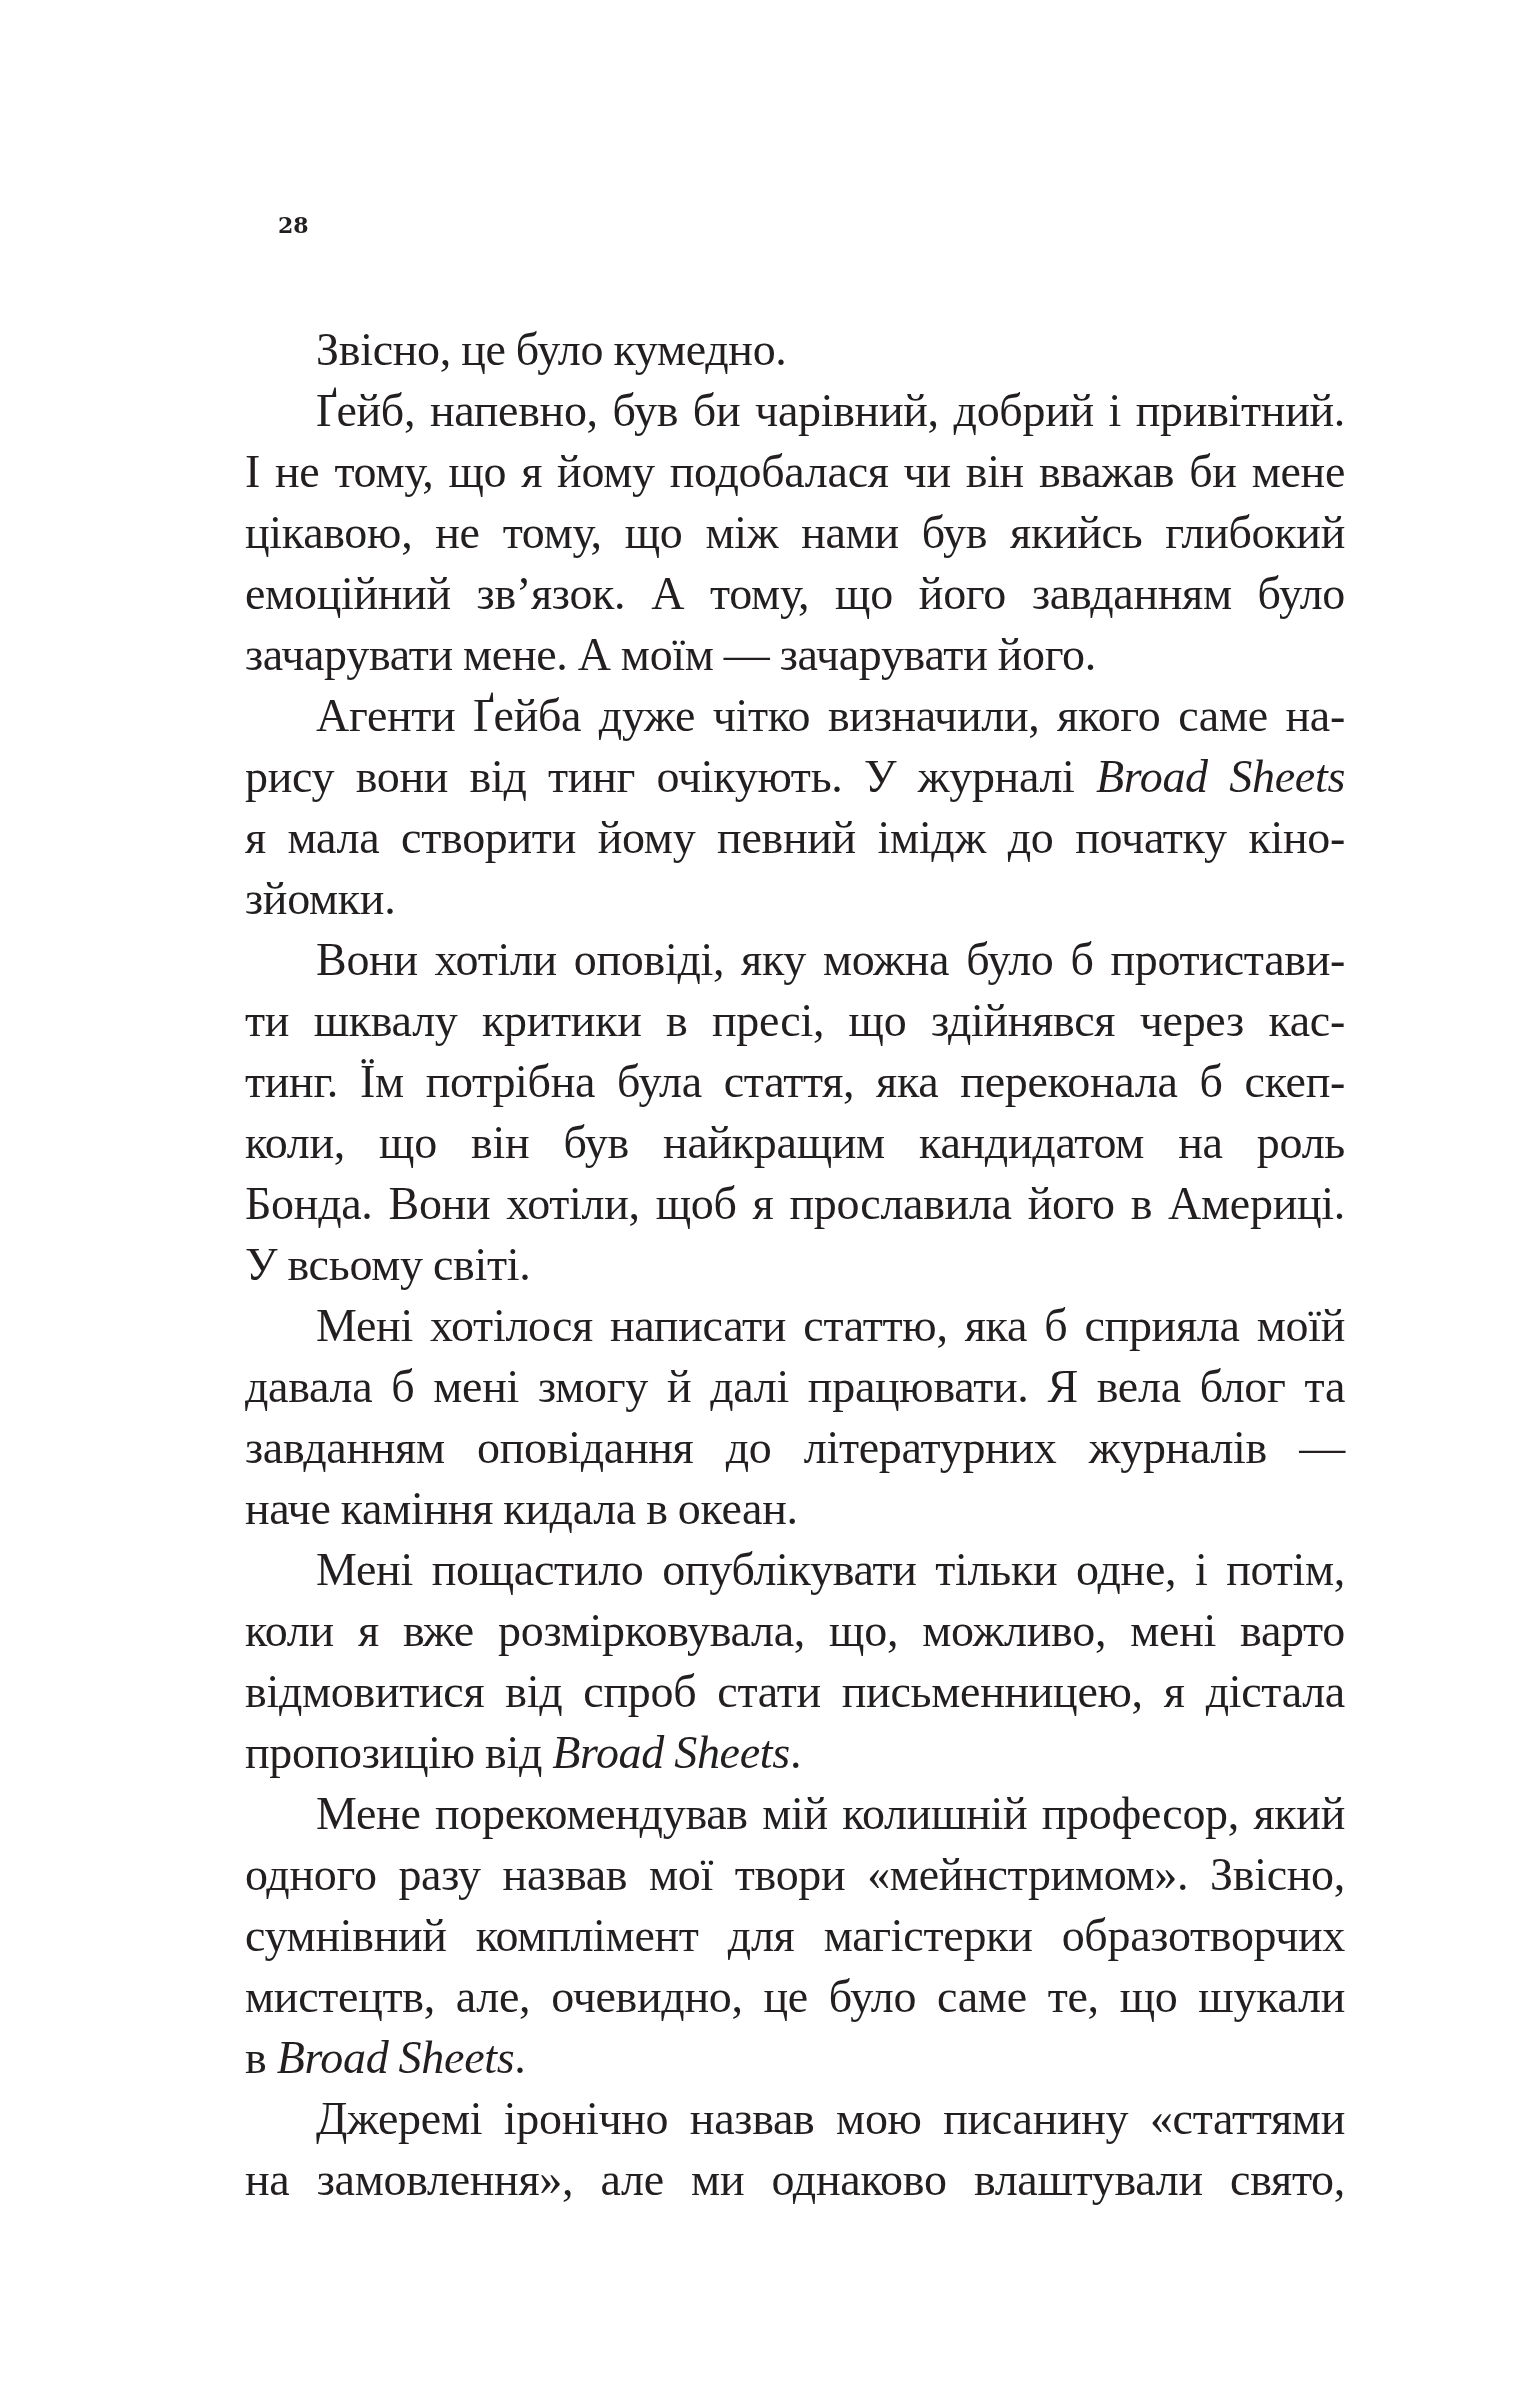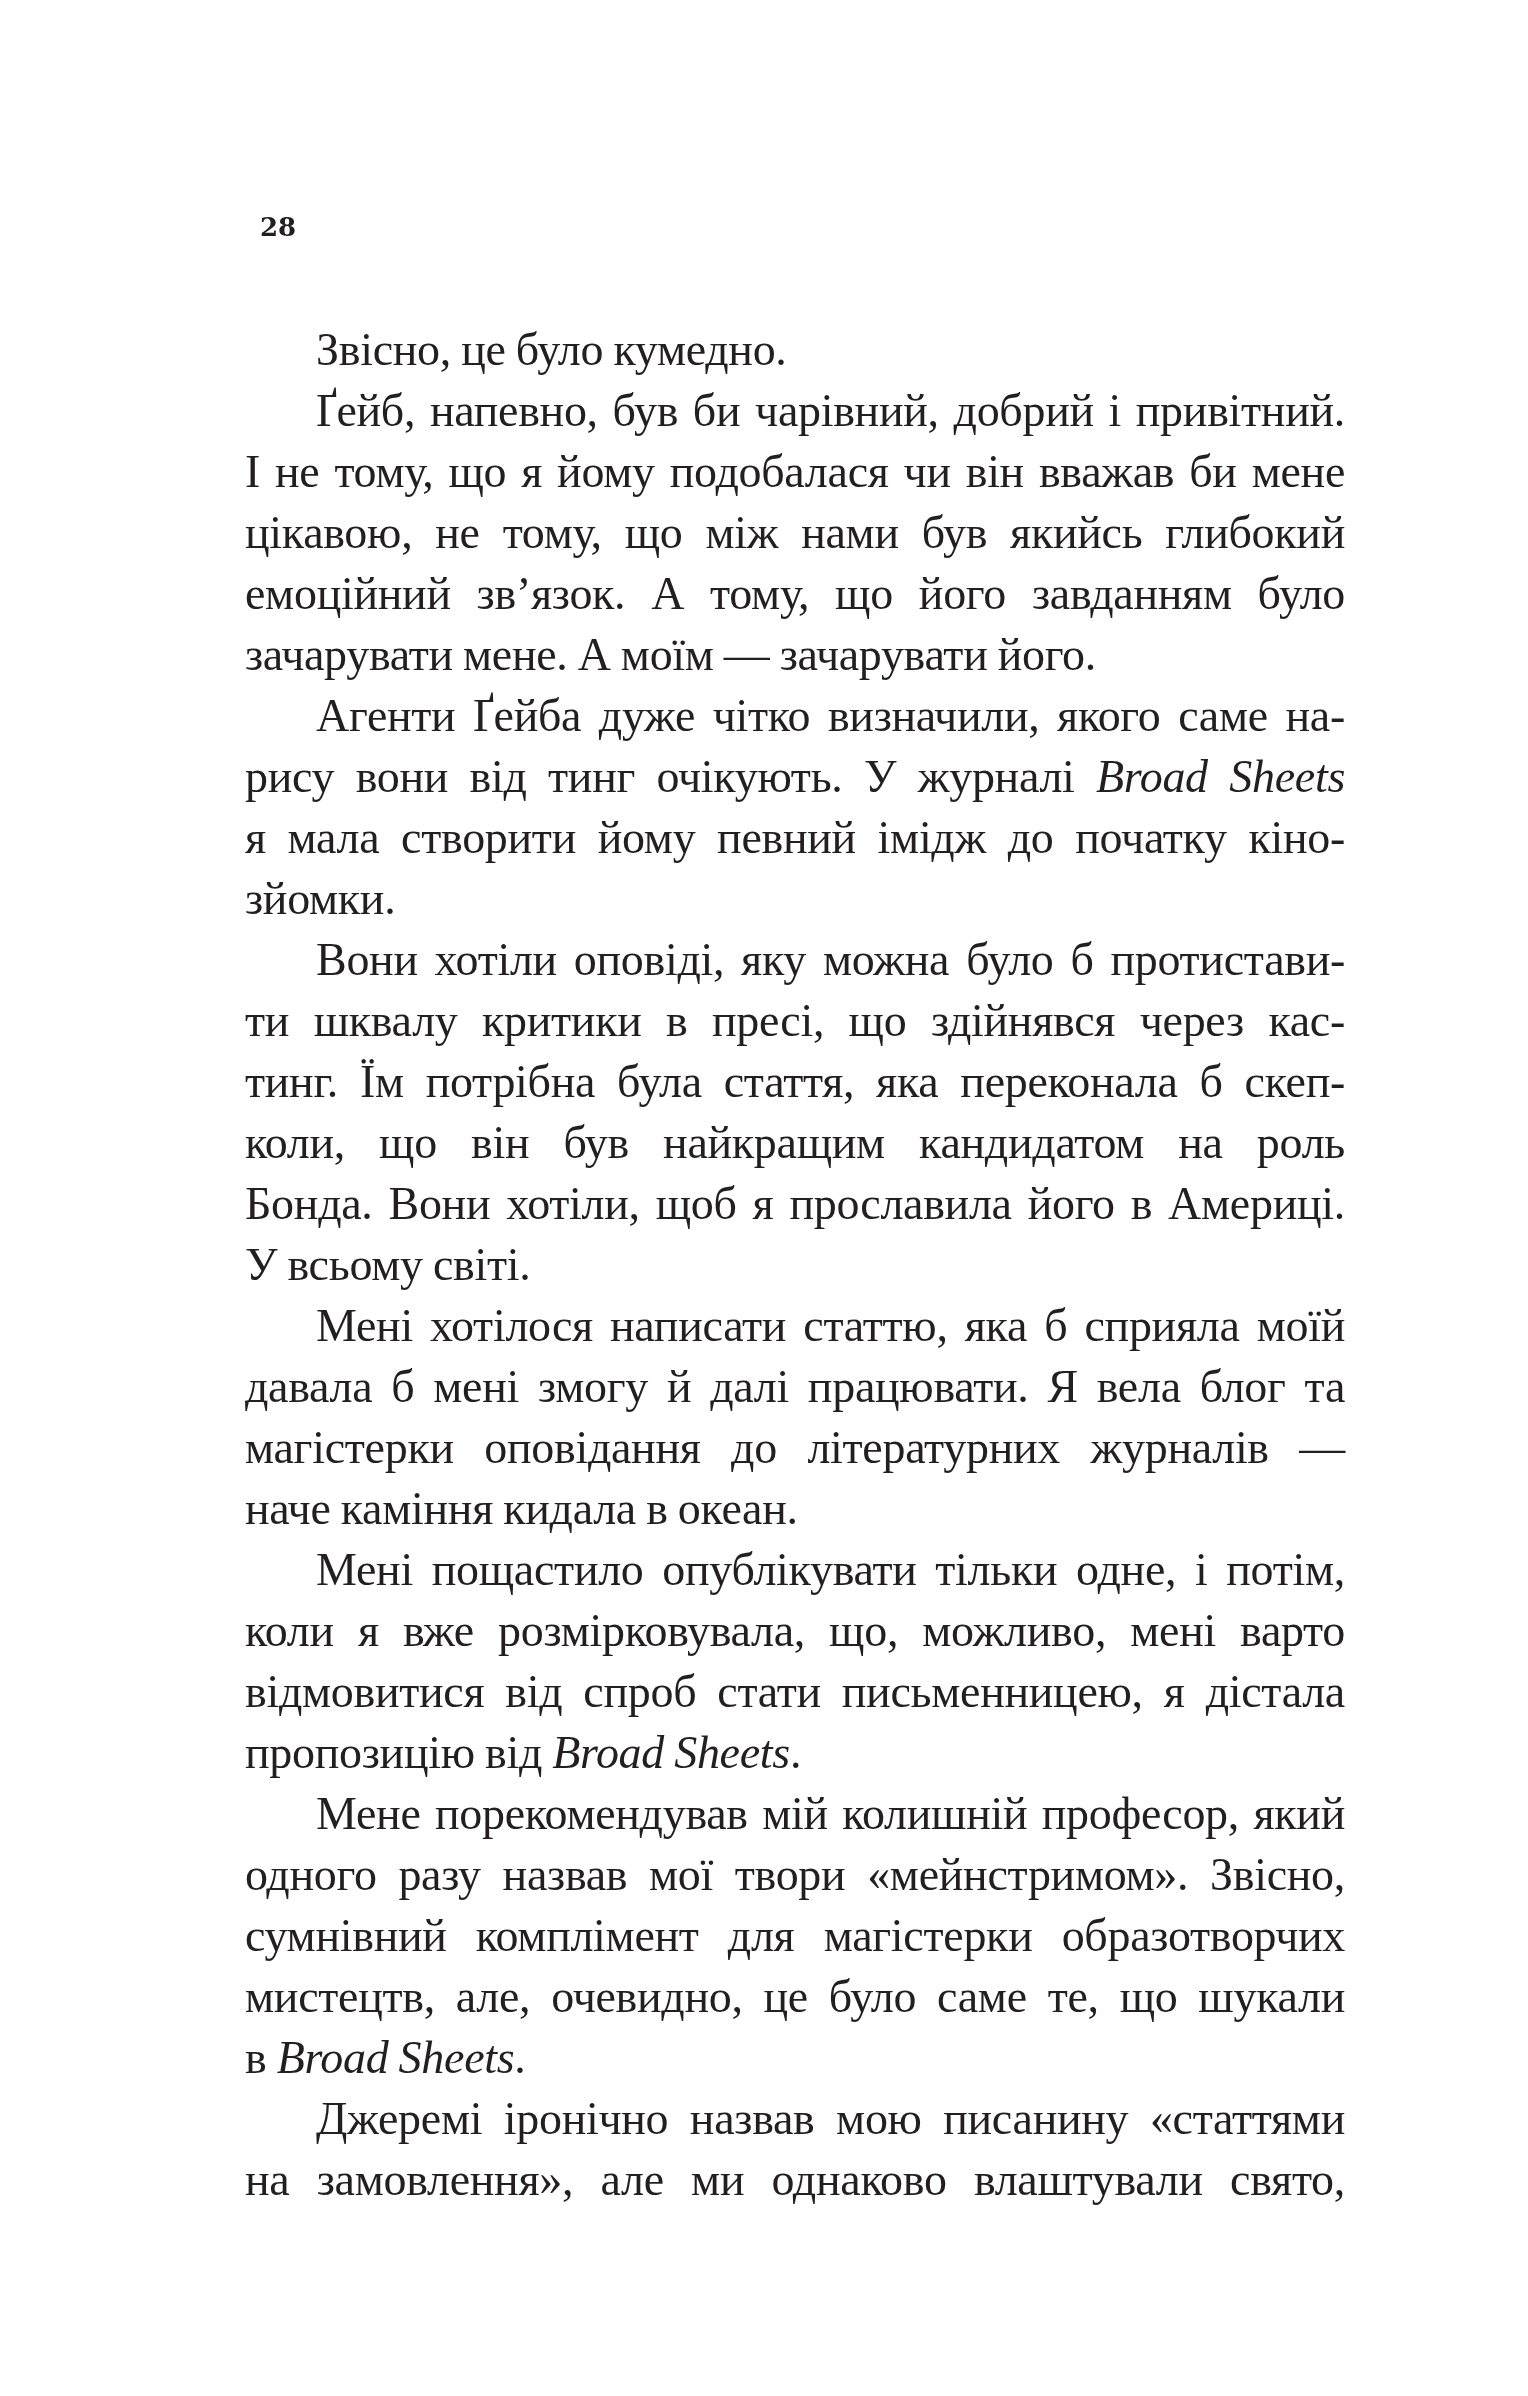--- a/index.html
+++ b/index.html
@@ -10,23 +10,23 @@
     body {
       width: 1528px;
       height: 2396px;
       position: relative;
       overflow: hidden;
       color: #231f20;
       font-family: "Liberation Serif", "DejaVu Serif", serif;
     }
     .page-number {
       position: absolute;
-      left: 260px;
+      left: 278px;
       top: 214px;
-      font-size: 26px;
+      font-size: 22px;
       font-weight: bold;
       line-height: 1;
       font-family: "DejaVu Serif", "Liberation Serif", serif;
     }
     .text-block {
       position: absolute;
       left: 245px;
       top: 319px;
       width: 1100px;
       font-size: 46px;
@@ -85,21 +85,21 @@
     <span class="line">ти шквалу критики в пресі, що здійнявся через кас-</span>
     <span class="line">тинг. Їм потрібна була стаття, яка переконала б скеп-</span>
     <span class="line">коли, що він був найкращим кандидатом на роль</span>
     <span class="line">Бонда. Вони хотіли, щоб я прославила його в Америці.</span>
     <span class="line last">У всьому світі.</span>
   </p>
 
   <p class="para">
     <span class="line">Мені хотілося написати статтю, яка б сприяла моїй</span>
     <span class="line">давала б мені змогу й далі працювати. Я вела блог та</span>
-    <span class="line">магістерки оповідання до літературних журналів —</span>
+    <span class="line">завданням оповідання до літературних журналів —</span>
     <span class="line last">наче каміння кидала в океан.</span>
   </p>
 
   <p class="para">
     <span class="line">Мені пощастило опублікувати тільки одне, і потім,</span>
     <span class="line">коли я вже розмірковувала, що, можливо, мені варто</span>
     <span class="line">відмовитися від спроб стати письменницею, я дістала</span>
     <span class="line last"><span>пропозицію від </span><em>Broad Sheets</em><span>.</span></span>
   </p>
 

